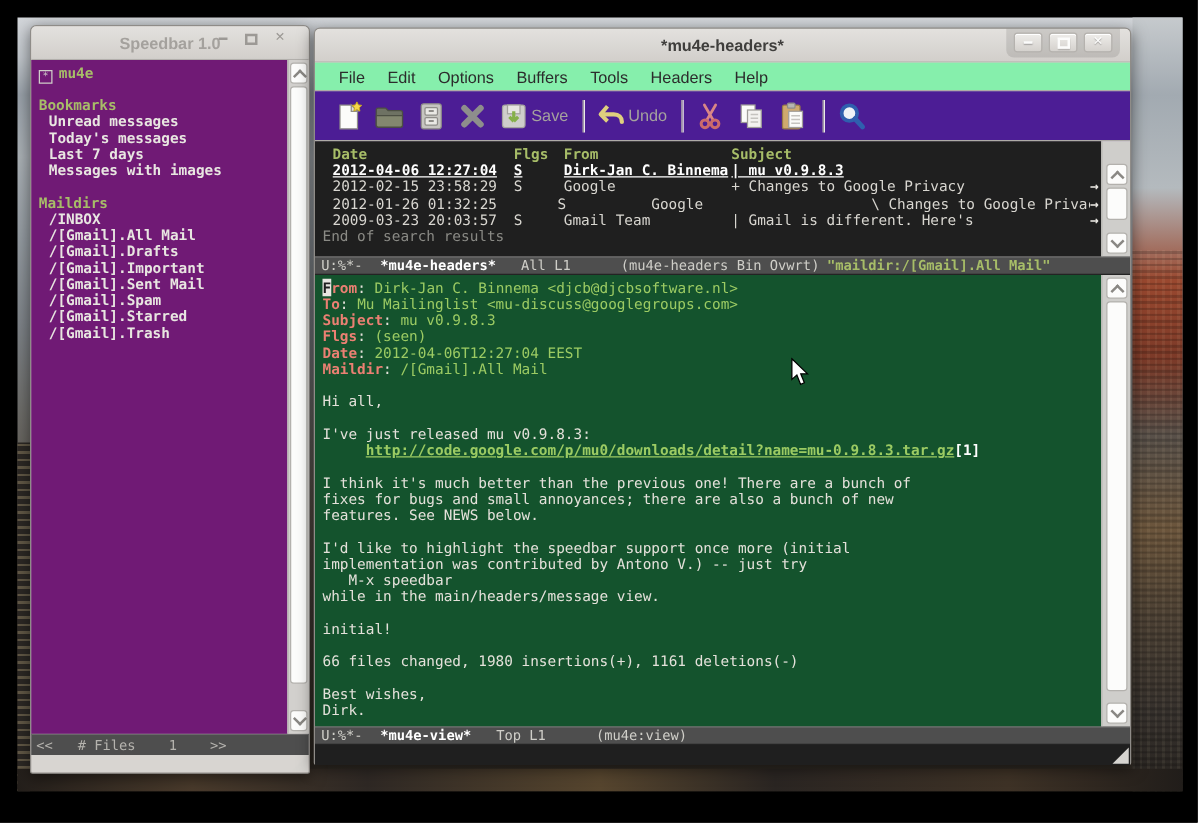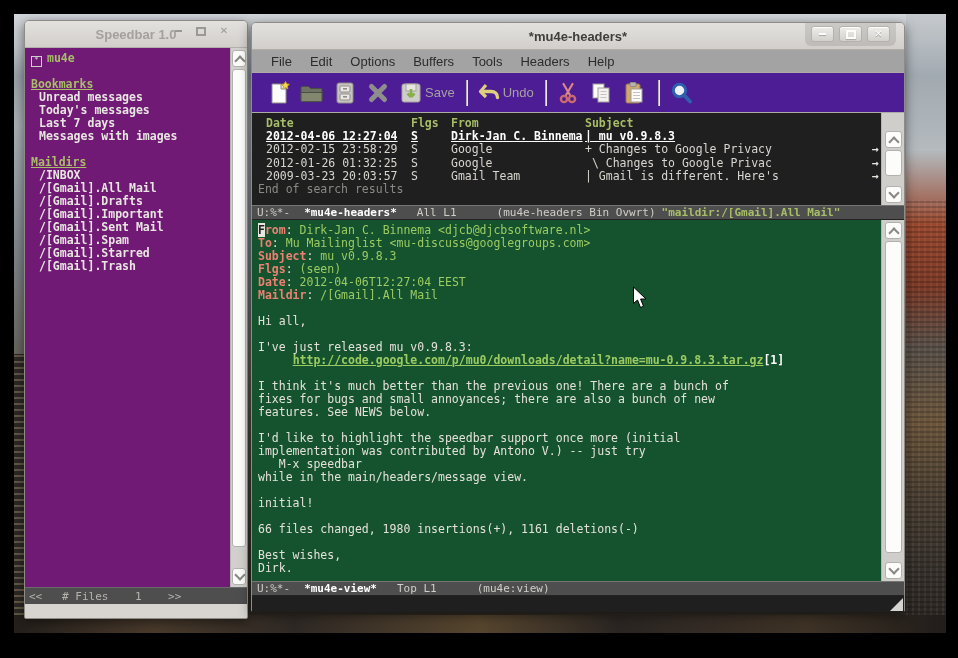--- a/index.html
+++ b/index.html
@@ -57,33 +57,33 @@
   .sbtn.down::before{top:2px;transform:rotate(225deg);}
   .sthumb{width:17px;background:#fcfcfb;border:1px solid #b3b1ad;border-radius:3px;flex:none;box-sizing:border-box;}
   .grip{position:absolute;right:1px;bottom:1px;width:0;height:0;
     border-left:13px solid transparent;border-bottom:13px solid #d6d4d0;}
   
   #speedbar{left:24px;top:20px;width:222px;height:597px;}
   .sb-body{display:flex;height:539px;}
   .sb-content{flex:1;background:#701a75;overflow:hidden;padding:4px 0 0 6px;
     font:bold 11.5px "DejaVu Sans Mono",monospace;line-height:13px;color:#e8e6e1;}
   .sline{white-space:pre;height:13px;}
-  .sline.heading{color:#a7bd68;text-decoration:underline;}
+  .sline.heading{color:#a7bd68;}
   .sline.item{padding-left:8px;}
   .sb-box{display:inline-block;width:9px;height:9px;border:1px solid #cfcdc9;margin-right:5px;
     font:8px "DejaVu Sans Mono",monospace;color:#cfcdc9;text-align:center;line-height:8px;vertical-align:-1px;}
   .sb-scroll{width:17px;background:#d2d0cd;border-left:1px solid #b7b5b1;display:flex;flex-direction:column;
     align-items:center;padding:2px 0;box-sizing:border-box;}
   .sb-scroll .sbtn,.sb-scroll .sthumb{width:14px;}
   .sb-scroll .sbtn::before{left:3px;}
   .sb-status{height:16px;background:#4e4e4e;color:#b5b3ae;font:11px "DejaVu Sans Mono",monospace;
     white-space:pre;display:flex;align-items:center;padding-left:4px;border-top:1px solid #6a6a6a;}
   
   #mainwin{left:251px;top:22px;width:652px;height:588px;}
-  .menubar{height:22px;background:#a3a3a3;border-bottom:1px solid #aeaba7;display:flex;align-items:center;
+  .menubar{height:22px;background:#86efac;border-bottom:1px solid #aeaba7;display:flex;align-items:center;
     padding-left:10px;gap:0;}
   .menu-item{font:13px "Liberation Sans",sans-serif;color:#2c2c2c;padding:2px 9px;}
   .toolbar{height:39px;background:#4c1d95;border-bottom:1px solid #aeaba7;display:flex;align-items:center;
     padding-left:14px;}
   .tbtn{display:flex;align-items:center;margin-right:7px;}
   .ticon{width:26px;height:26px;}
   .tlabel{font:13px "Liberation Sans",sans-serif;color:#a5a29e;margin-left:1px;}
   .tsep{width:1px;height:26px;background:#b3b0ac;margin:0 9px 0 4px;box-shadow:1px 0 0 #ecebe8;}
   
   .headers-pane{height:92px;display:flex;}
@@ -282,21 +282,21 @@
         </div>
         <div>
             <div class="hrow sel">
               <span class="rowline" style="display: flex; flex: 1 1 0%;"><span class="c-date">2012-04-06 12:27:04</span><span class="c-flgs">S</span><span class="c-from">Dirk-Jan C. Binnema</span><span class="c-subj">| mu v0.9.8.3</span></span>
             </div>
             <div class="hrow">
               <span class="rowline" style="display: flex; flex: 1 1 0%;"><span class="c-date">2012-02-15 23:58:29</span><span class="c-flgs">S</span><span class="c-from">Google</span><span class="c-subj">+ Changes to Google Privacy </span></span>
               <span class="trunc">→</span>
             </div>
             <div class="hrow">
-              <span class="rowline" style="display: flex; flex: 1 1 0%;"><span class="c-date">2012-01-26 01:32:25</span><span class="c-flgs">S</span><span class="c-from">Google</span><span class="c-subj"> \ Changes to Google Privac</span></span>
+              <span class="rowline" style="display: flex; flex: 1 1 0%; gap: 35px;"><span class="c-date">2012-01-26 01:32:25</span><span class="c-flgs">S</span><span class="c-from">Google</span><span class="c-subj"> \ Changes to Google Privac</span></span>
               <span class="trunc">→</span>
             </div>
             <div class="hrow">
               <span class="rowline" style="display: flex; flex: 1 1 0%;"><span class="c-date">2009-03-23 20:03:57</span><span class="c-flgs">S</span><span class="c-from">Gmail Team</span><span class="c-subj">| Gmail is different. Here's</span></span>
               <span class="trunc">→</span>
             </div>
           </div>
         <div class="hfooter">End of search results</div>
       </div>
       <div class="scroll">

